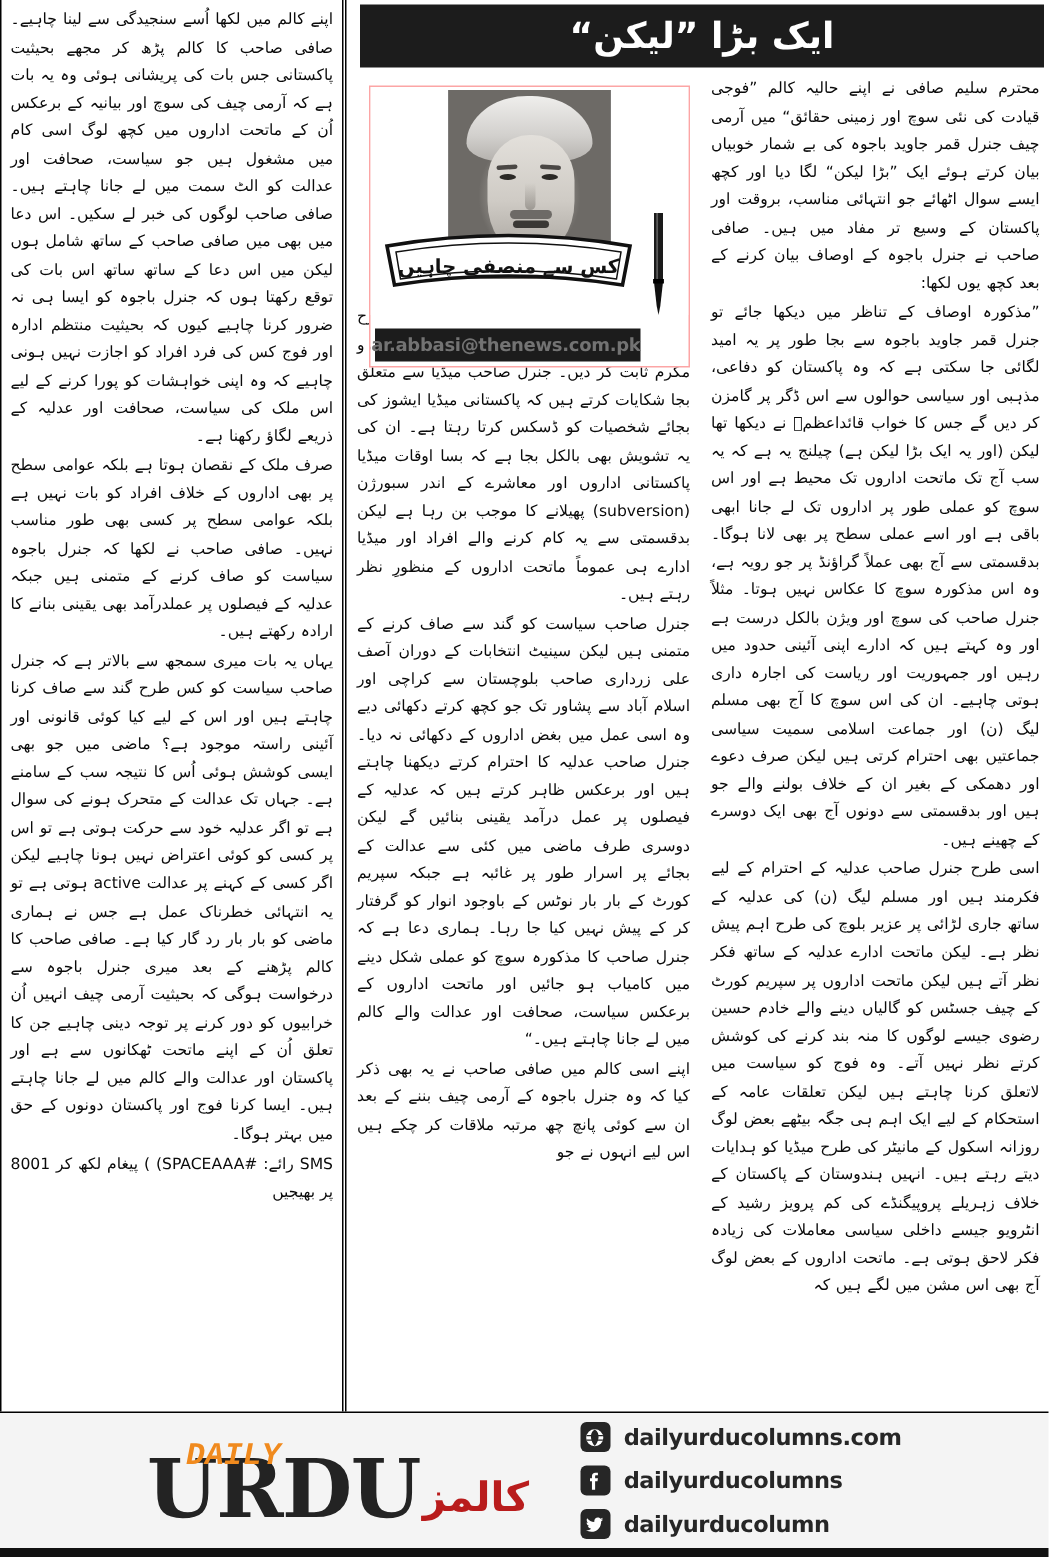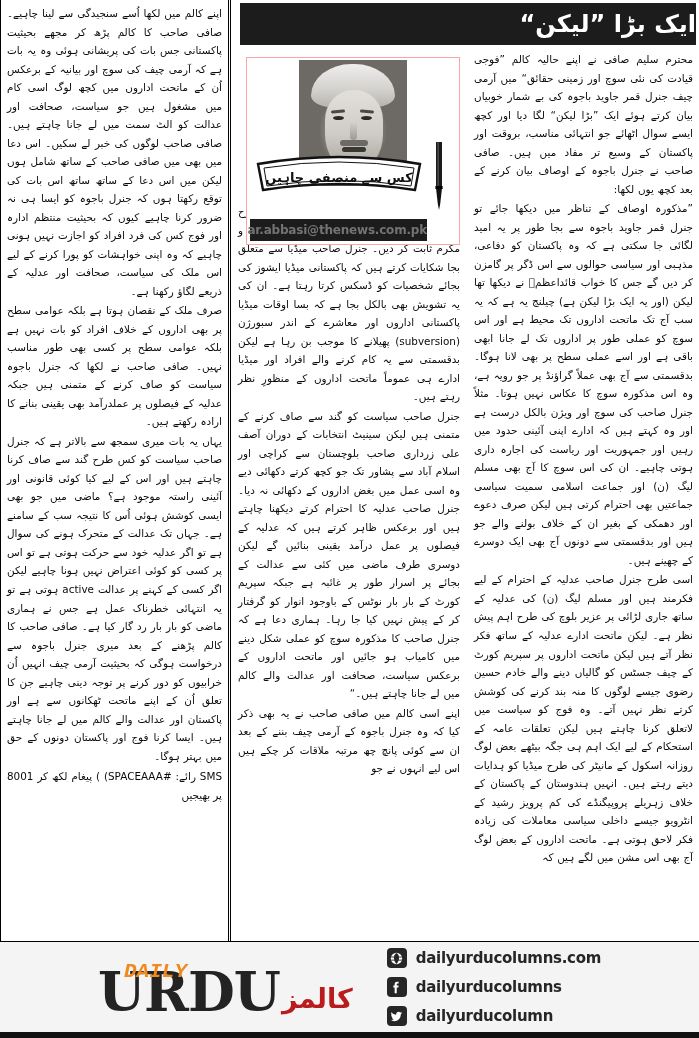--- a/index.html
+++ b/index.html
@@ -80,21 +80,21 @@
   .headline-bar {
     position: absolute;
     left: 240px;
     top: 3px;
     width: 456px;
     height: 42px;
     background: #1c1c1c;
     color: #ffffff;
     display: flex;
     align-items: center;
-    justify-content: flex-end;
+    justify-content: center;
     z-index: 6;
     overflow: hidden;
   }
   .headline-bar .headline-text {
     font-family: "DejaVu Sans", sans-serif;
     font-size: 24px;
     font-weight: bold;
     letter-spacing: 0.5px;
     direction: rtl;
     color: #fff;

